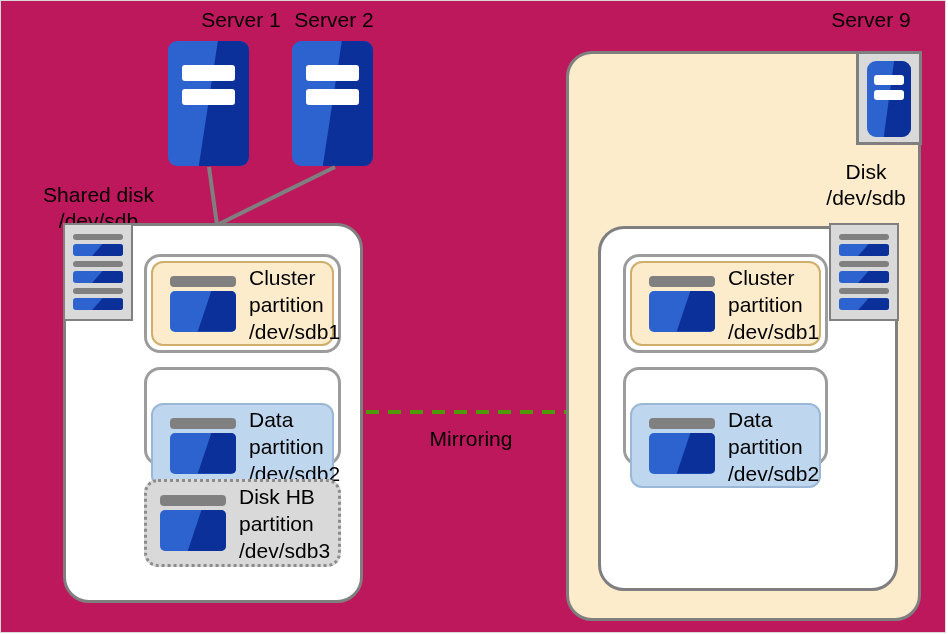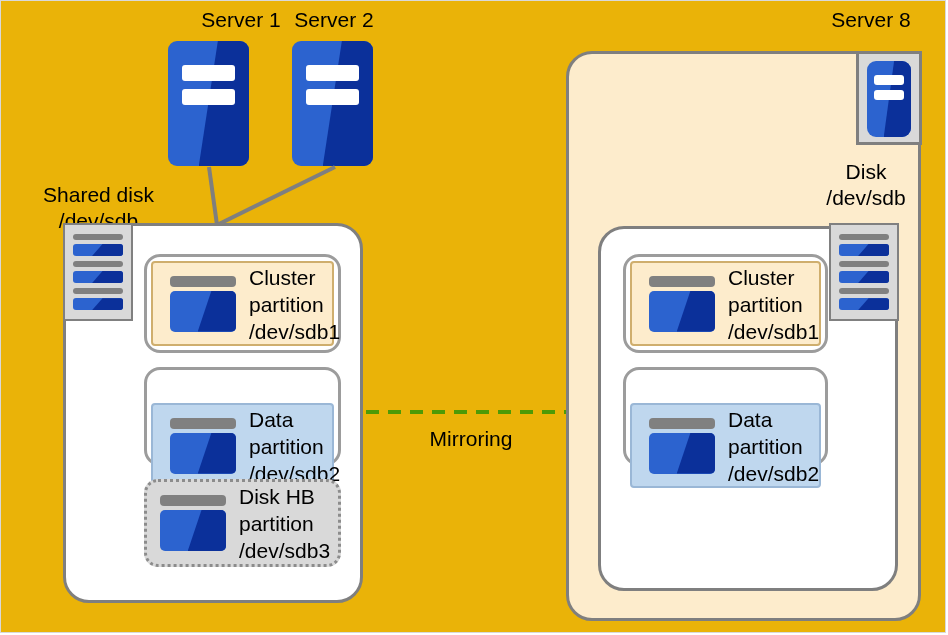--- a/index.html
+++ b/index.html
@@ -11,21 +11,21 @@
     width: 948px;
     height: 635px;
     font-family: "Liberation Sans", sans-serif;
     overflow: hidden;
   }
   #canvas {
     position: relative;
     width: 946px;
     height: 633px;
     border: 1px solid #d9d9d9;
-    background: #eab308;
+    background: #be185d;
     box-sizing: border-box;
   }
 
   
   .label {
     position: absolute;
     color: #000000;
     font-size: 21px;
     line-height: 26px;
     white-space: pre;
@@ -120,21 +120,21 @@
     border: 3px solid #9c9c9c;
     border-radius: 16px;
     background: transparent;
     padding: 4px;
   }
   .part-inner {
     width: 100%;
     height: 100%;
     box-sizing: border-box;
     border: 2px solid #bfa46a;
-    border-radius: 4px;
+    border-radius: 12px;
     position: relative;
   }
   .part-inner.cluster { background: #fdeccc; border-color: #cfae6d; }
   .part-inner.data    { background: #bfd7ee; border-color: #9ab7d6; margin-top: 29px; }
 
   .part-dashed {
     position: absolute;
     box-sizing: border-box;
     border: 3px dotted #8c8c8c;
     border-radius: 14px;
@@ -283,21 +283,21 @@
           </div>
       </div>
       <div class="part-text" style="left:92px;">Disk HB
 partition
 /dev/sdb3</div>
     </div>
   </div>
 
   <div class="label" style="left:380px; top:425px; width:180px;">Mirroring</div>
 
-  <div class="label" style="left:805px; top:6px; width:130px;">Server 8</div>
+  <div class="label" style="left:805px; top:6px; width:130px;">Server 9</div>
 
   <div class="yellow-box" style="left:565px; top:50px; width:355px; height:570px;"></div>
 
   <div style="position:absolute; left:855px; top:50px; width:66px; height:94px;
               background:#d9d9d9; border:3px solid #7f7f7f; box-sizing:border-box;">
     <div class="server-icon" style="left:8px; top:7px; width:44px; height:76px;">
       <div class="dark"></div>
       <div class="bar b1"></div>
       <div class="bar b2"></div>
     </div>

